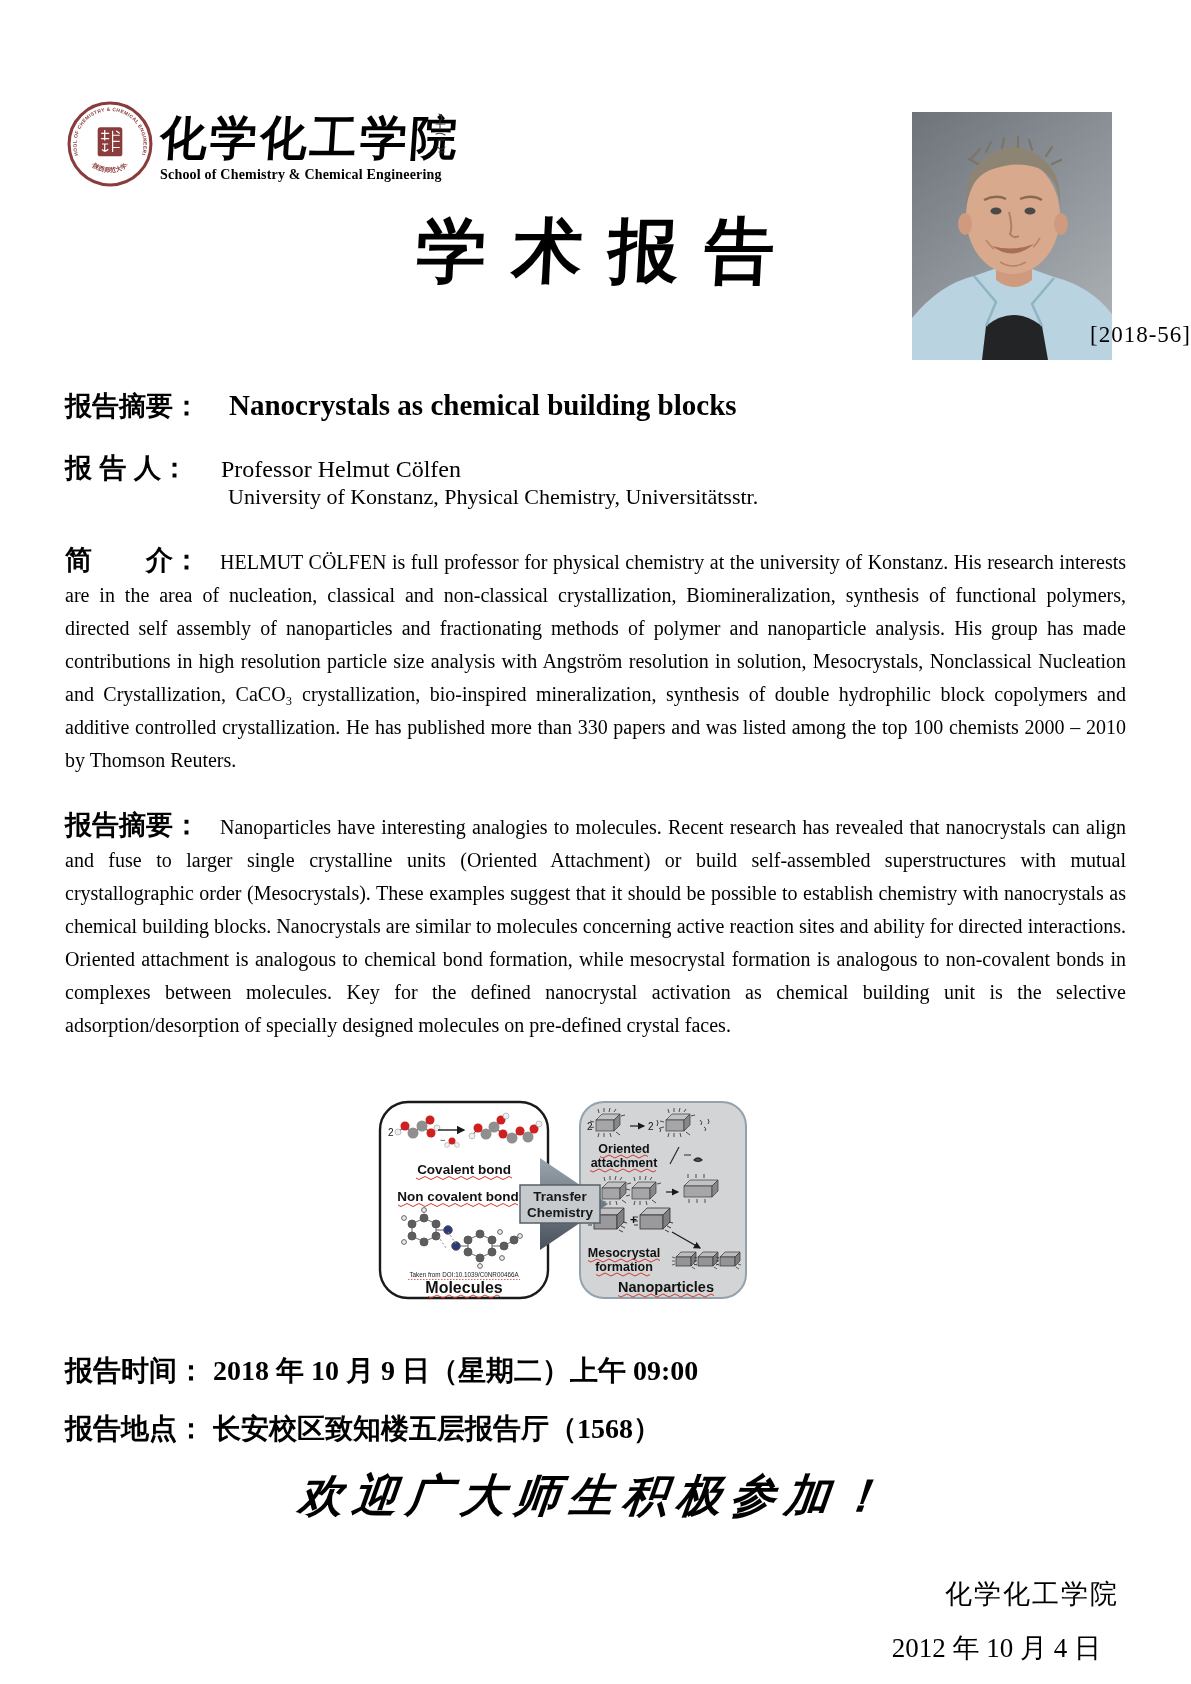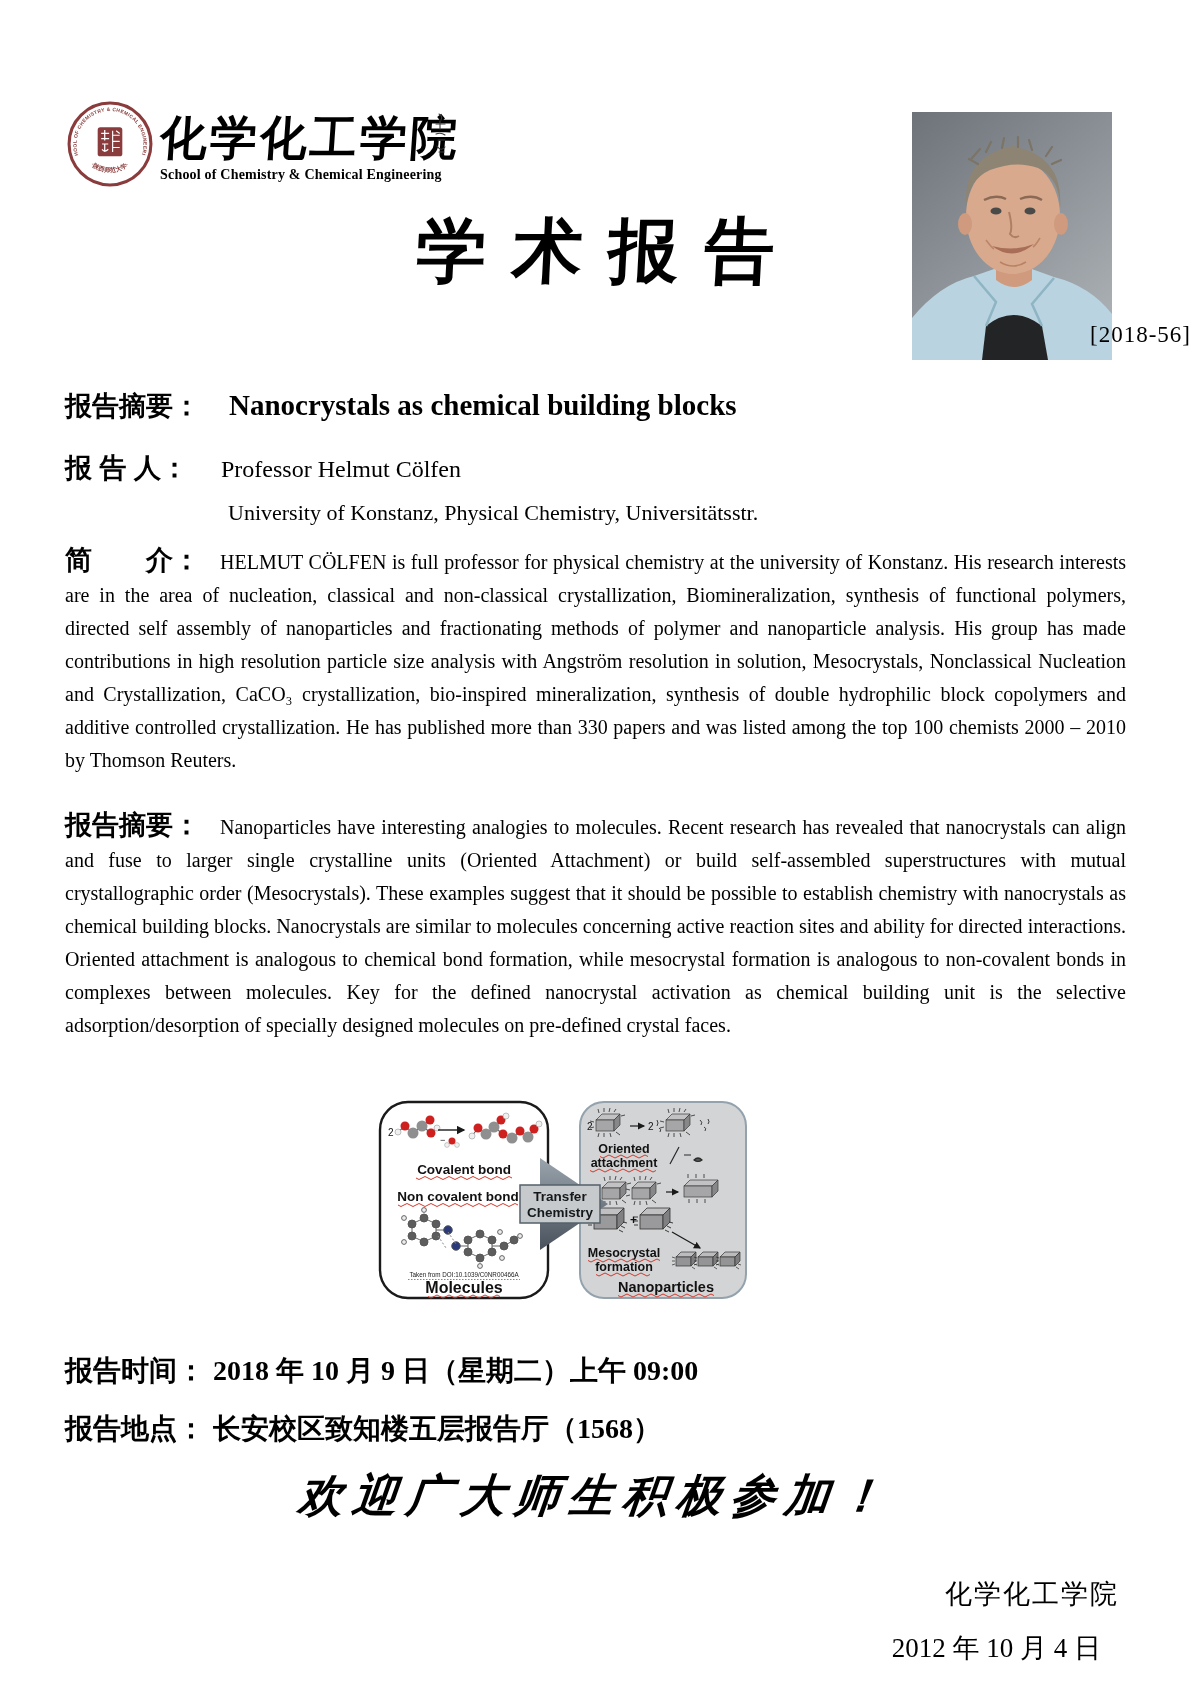--- a/index.html
+++ b/index.html
@@ -58,21 +58,21 @@
     font-weight: bold;
     font-size: 27px;
     display: inline-block;
     min-width: 150px;
     vertical-align: baseline;
   }
   .row-topic { top:388px; left:65px; white-space:nowrap; }
   .topic-value { font-size:29px; font-weight:bold; margin-left:14px; }
   .row-speaker { top:450px; left:65px; white-space:nowrap; }
   .speaker-value { font-size:24px; margin-left:6px; }
-  .row-affil { top:500px; left:228px; font-size:22px; }
+  .row-affil { top:484px; left:228px; font-size:22px; }
 
   .para {
     left:65px; width:1061px;
     text-align: justify;
     font-size:20px;
     line-height:33px;
   }
   .para-bio { top:546px; }
   .para-abstract { top:811px; }
   .para .field-label {

